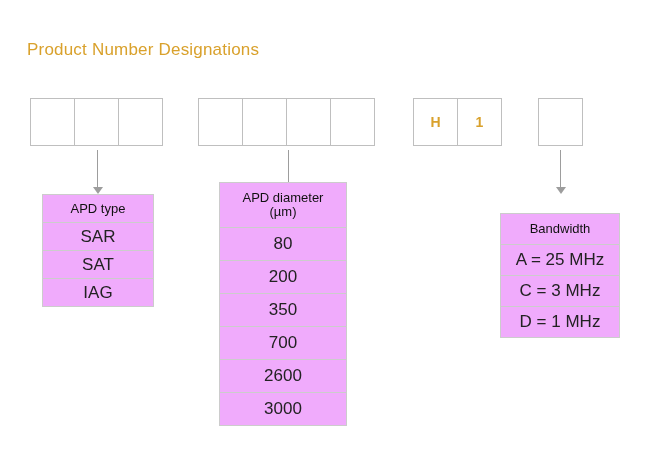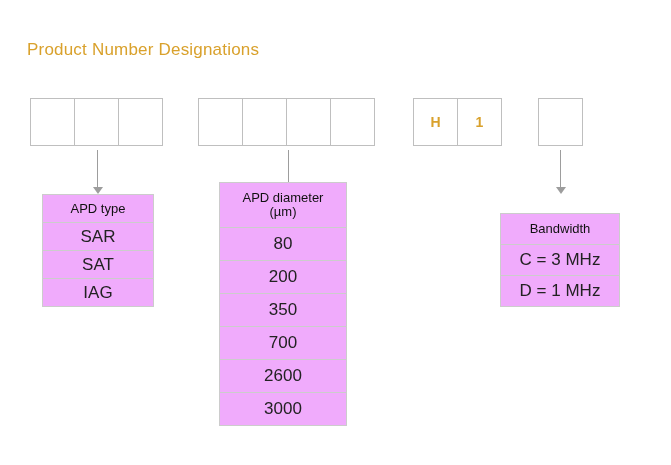--- a/index.html
+++ b/index.html
@@ -184,19 +184,22 @@
   </tr>
 </tbody>
   </table>
 
 <table class="tbl" id="tbl-bandwidth">
   <tbody>
       <tr>
     <td class="hdr">Bandwidth</td>
   </tr>
   <tr>
+    <td>A = 25 MHz</td>
+  </tr>
+  <tr>
     <td>C = 3 MHz</td>
   </tr>
   <tr>
     <td>D = 1 MHz</td>
   </tr>
 </tbody>
   </table>
 
 </body></html>

